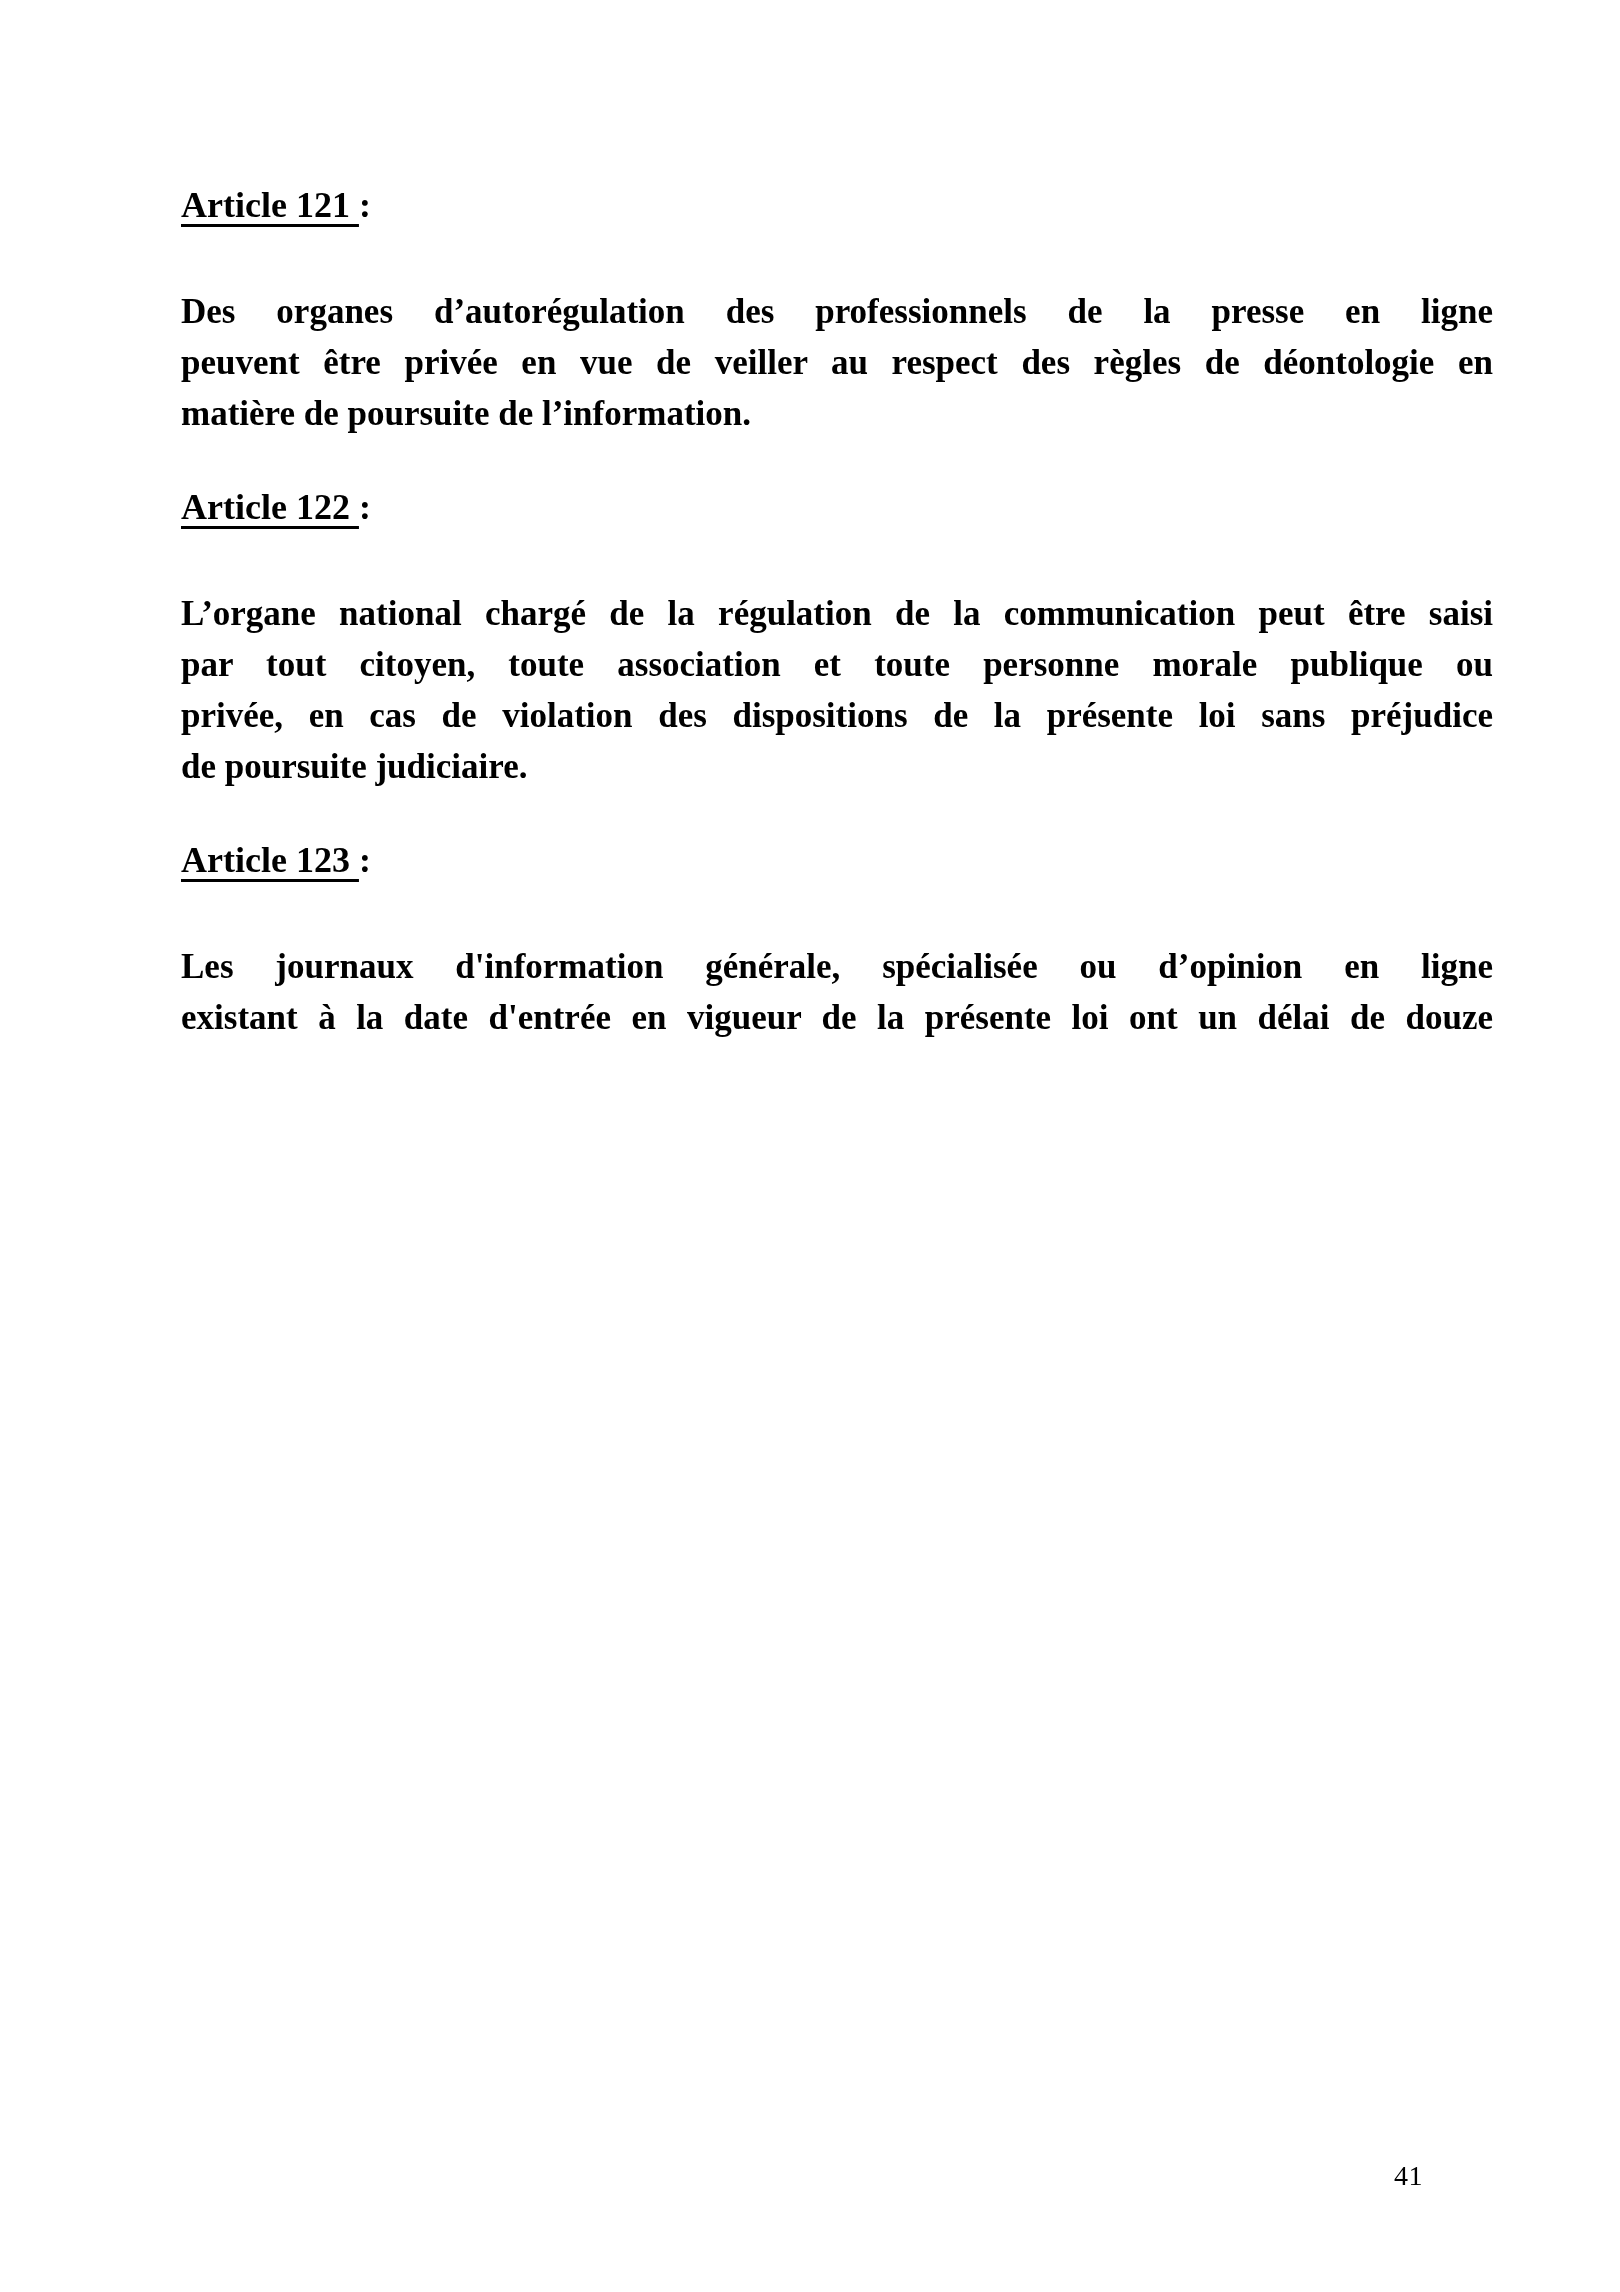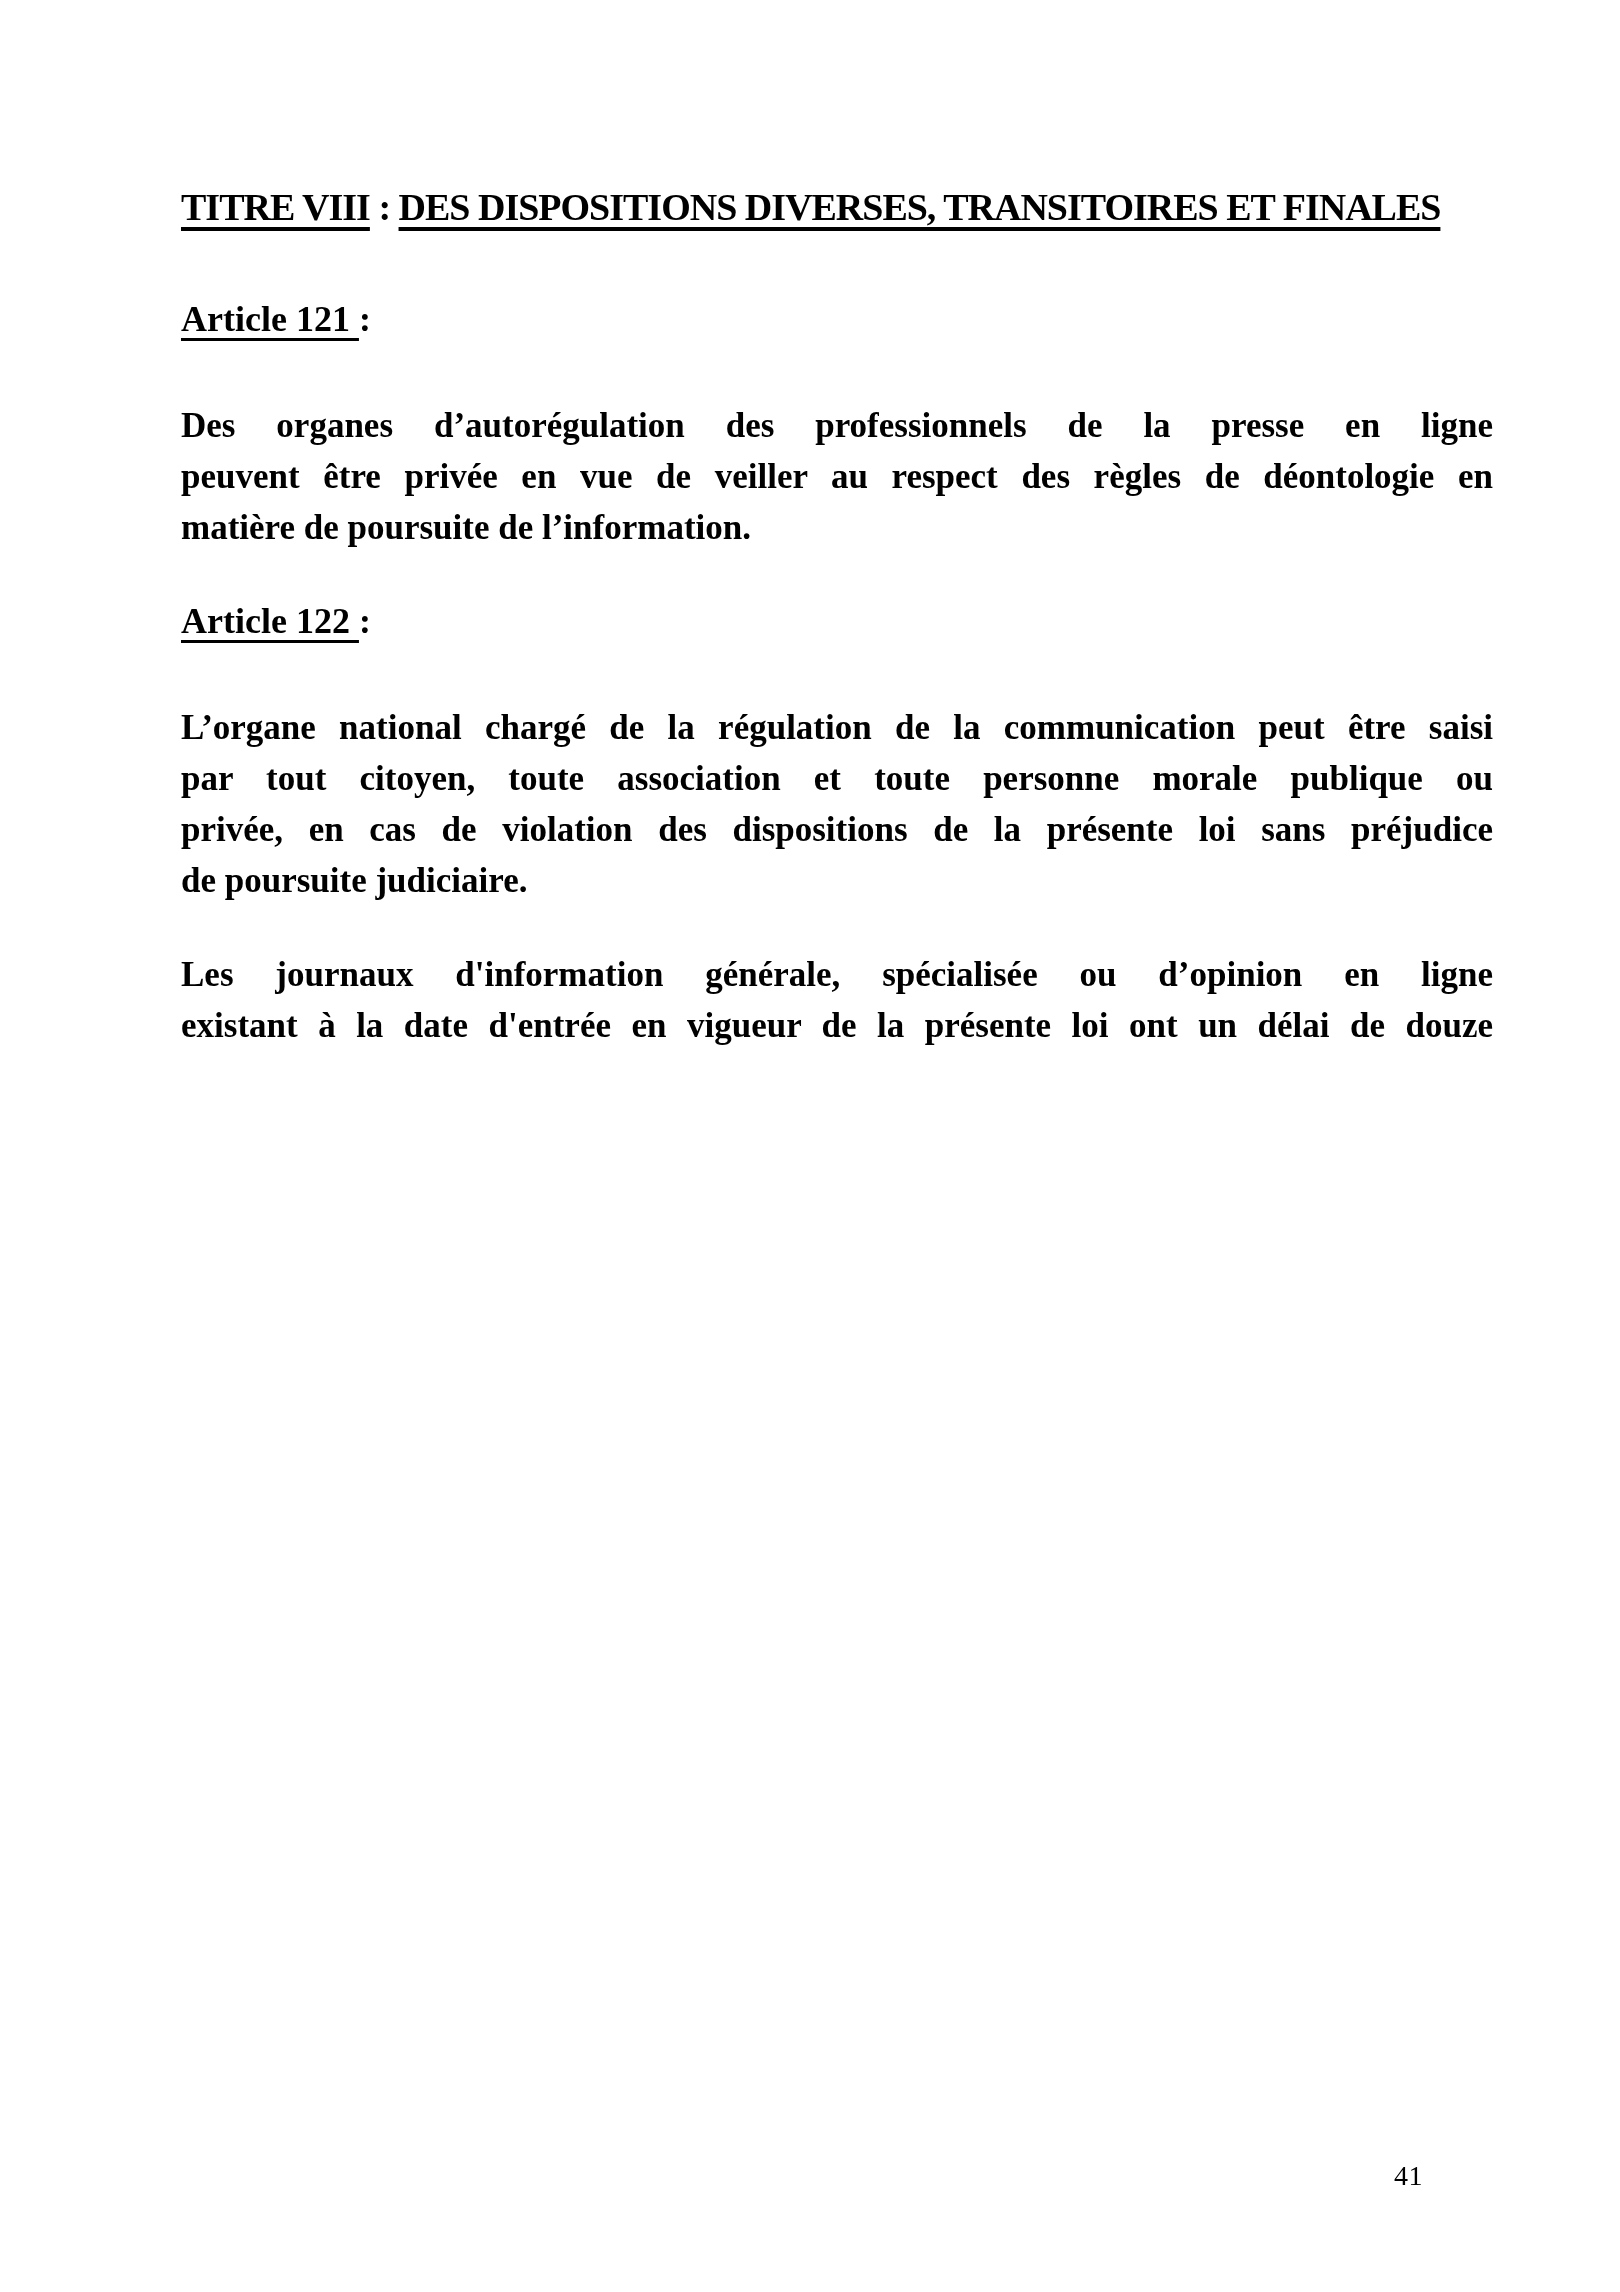--- a/index.html
+++ b/index.html
@@ -64,43 +64,43 @@
     font-size: 28px;
     line-height: 35px;
     letter-spacing: 0.5px;
   }
 </style>
 </head>
 <body>
 
 <div class="page">
 
-  <div class="doc-title">
-    <span class="u">TITRE VIII</span><span> : </span><span class="u">DES DISPOSITIONS DIVERSES, TRANSITOIRES ET FINALES</span>
-  </div>
 
   <div class="article-heading">
     <span class="u">Article 121&nbsp;</span><span>:</span>
   </div>
   <div class="paragraph">
     <div class="line">Des organes d’autorégulation des professionnels de la presse en ligne</div>
     <div class="line">peuvent être privée en vue de veiller au respect des règles de déontologie en</div>
     <div class="line last">matière de poursuite de l’information.</div>
   </div>
 
   <div class="article-heading">
     <span class="u">Article 122&nbsp;</span><span>:</span>
   </div>
   <div class="paragraph">
     <div class="line">L’organe national chargé de la régulation de la communication peut être saisi</div>
     <div class="line">par tout citoyen, toute association et toute personne morale publique ou</div>
     <div class="line">privée, en cas de violation des dispositions de la présente loi sans préjudice</div>
     <div class="line last">de poursuite judiciaire.</div>
   </div>
 
+  <div class="article-heading">
+    <span class="u">Article 123&nbsp;</span><span>:</span>
+  </div>
   <div class="paragraph">
     <div class="line">Les journaux d'information générale, spécialisée ou d’opinion en ligne</div>
     <div class="line">existant à la date d'entrée en vigueur de la présente loi ont un délai de douze</div>
   </div>
 
   <div class="page-number">41</div>
 
 </div>
 
 

